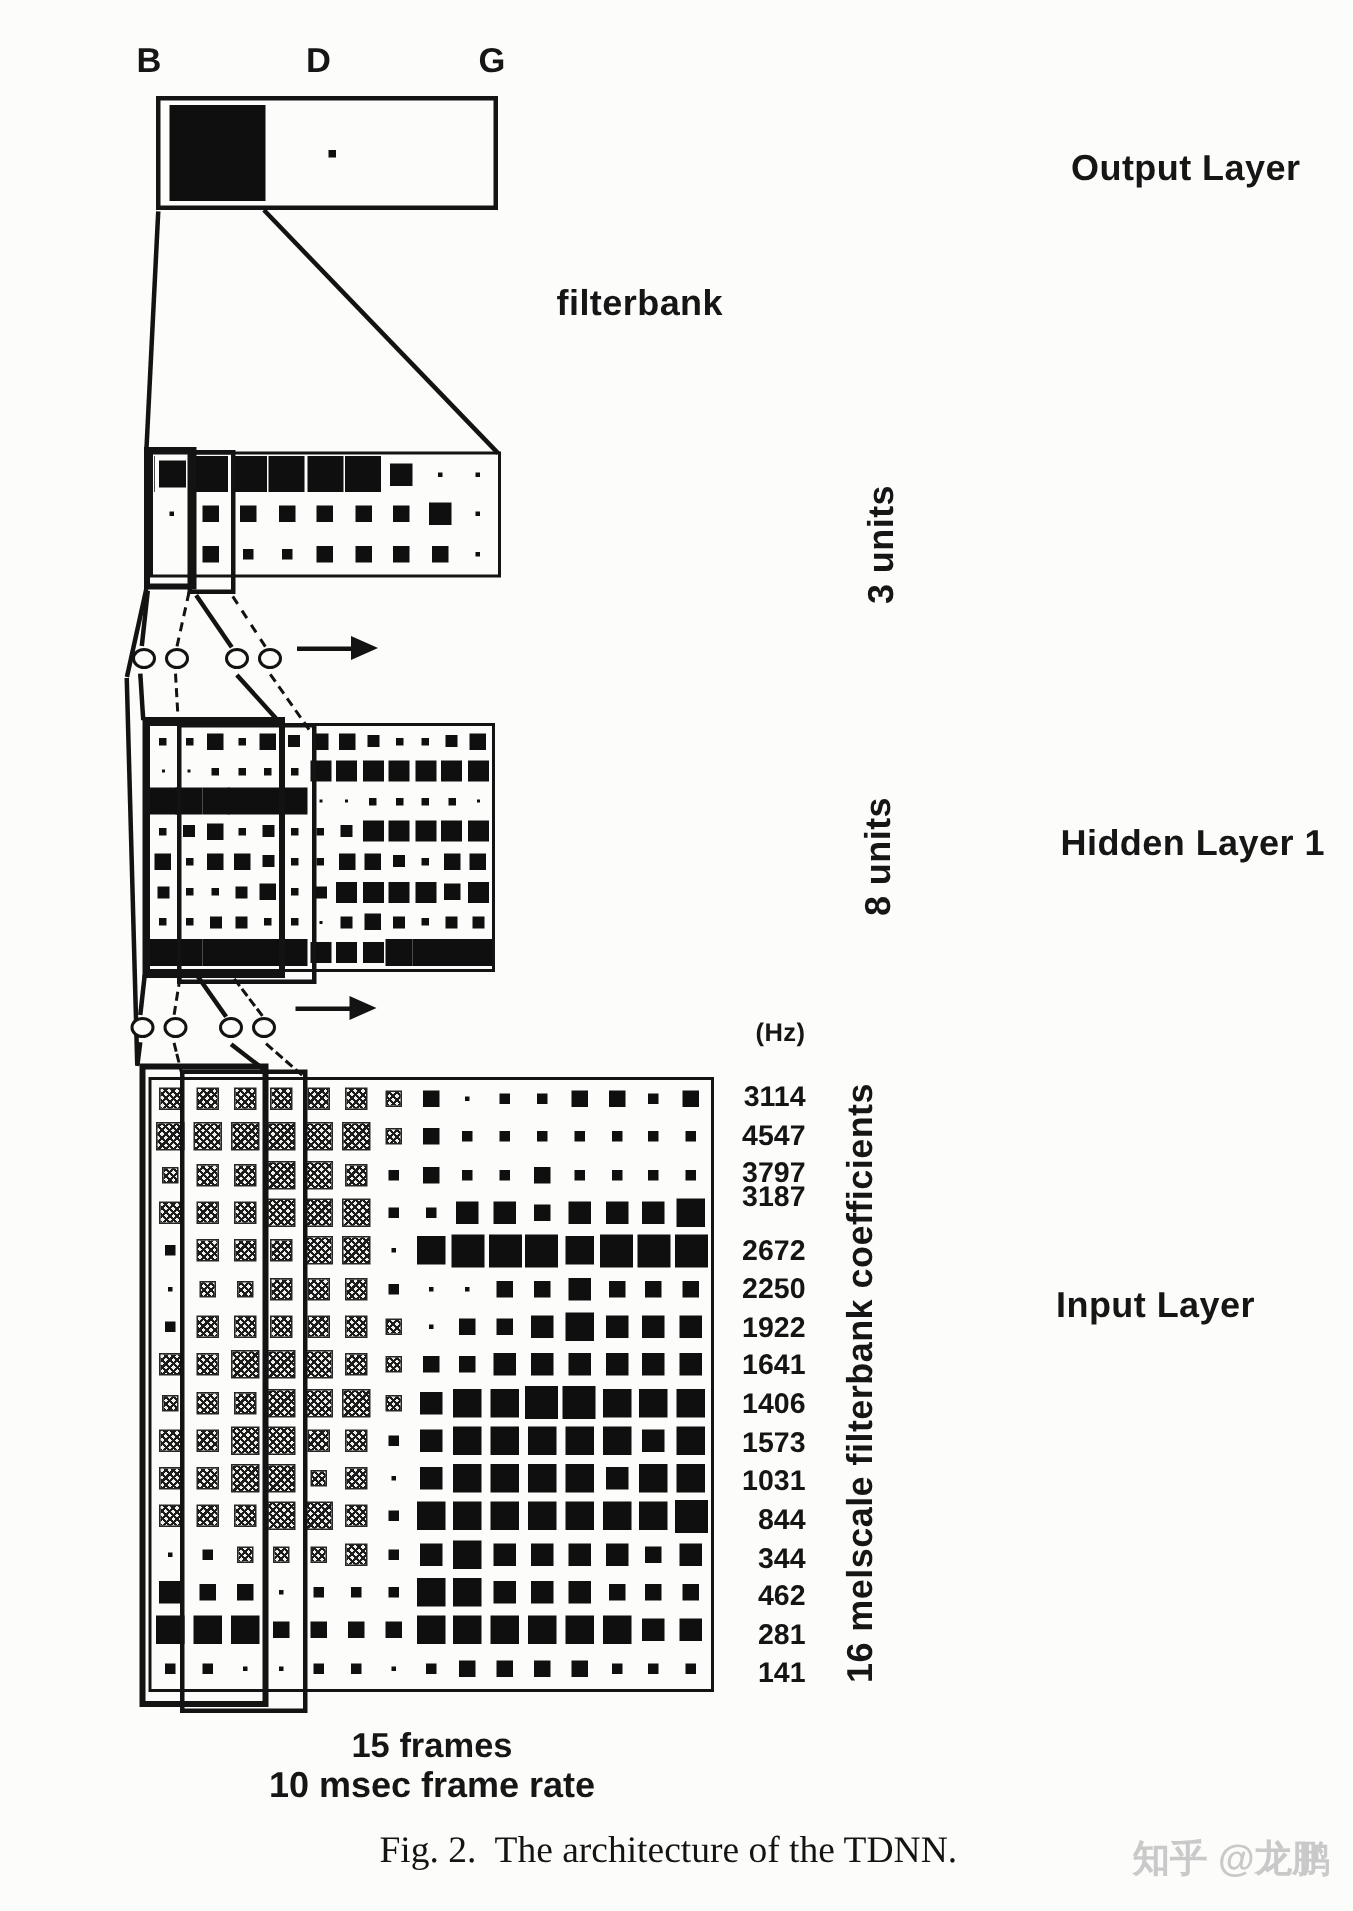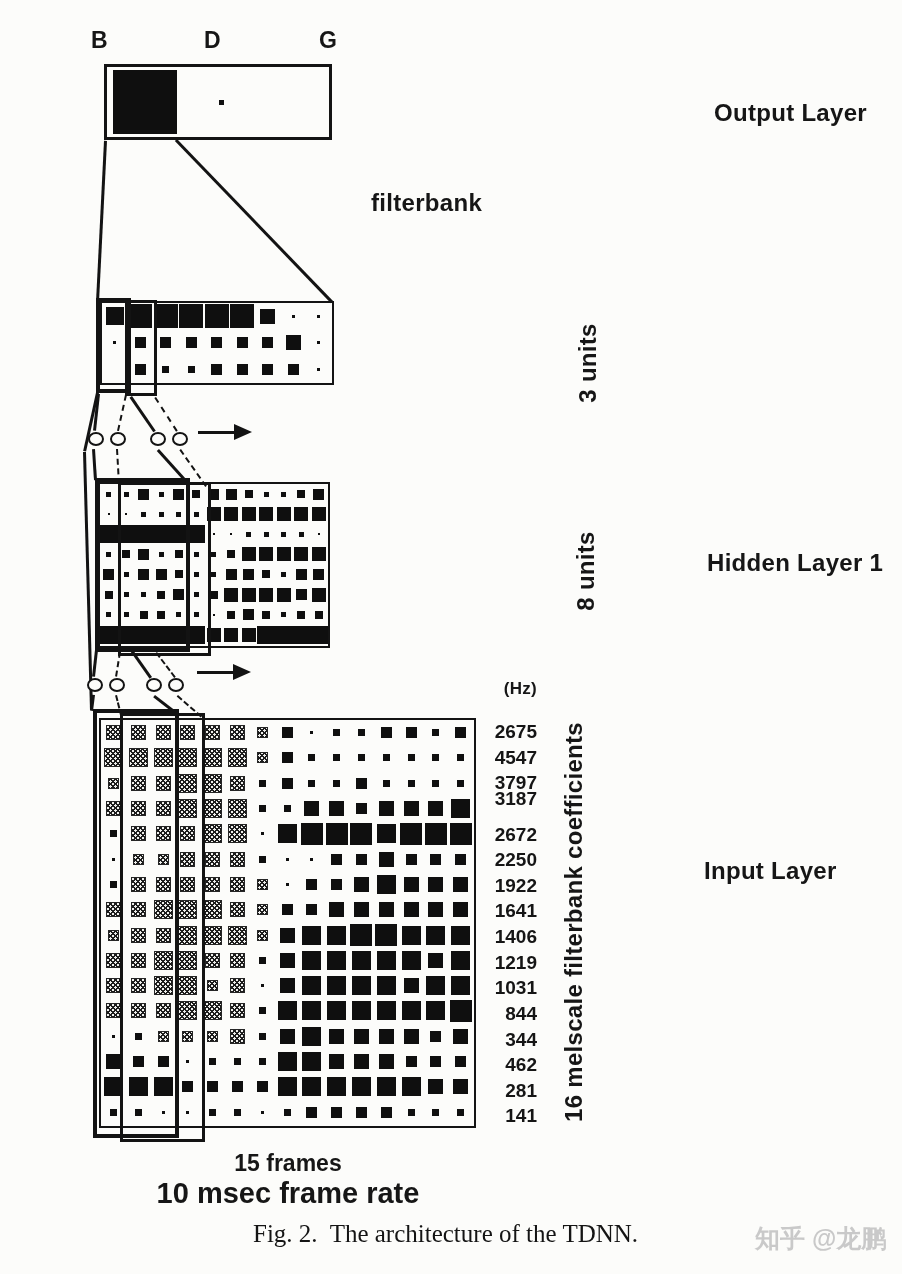--- a/index.html
+++ b/index.html
@@ -433,43 +433,43 @@
         <div class="sq" style="width: 11px; height: 11px; left: 230.1px; top: 386.65px;"></div>
         <div class="sq" style="width: 11px; height: 11px; left: 254.9px; top: 386.65px;"></div>
         <div class="sq" style="width: 11px; height: 11px; left: 279.7px; top: 386.65px;"></div>
         <div class="sq" style="width: 7px; height: 7px; left: 306.5px; top: 388.65px;"></div>
         <div class="sq" style="width: 7px; height: 7px; left: 331.3px; top: 388.65px;"></div>
         <div class="sq" style="width: 7px; height: 7px; left: 356.1px; top: 388.65px;"></div>
       </div>
     </div>
   <div class="lbl" style="left:437px;top:679px;width:100px;text-align:right;font-size:17px;">(Hz)</div>
   <div id="freq-labels">
-      <div class="freq" style="left: 437px; top: 721px;">2675</div>
+      <div class="freq" style="left: 437px; top: 721px;">3114</div>
       <div class="freq" style="left: 437px; top: 746.625px;">4547</div>
       <div class="freq" style="left: 437px; top: 772.25px;">3797</div>
       <div class="freq" style="left: 437px; top: 788px;">3187</div>
       <div class="freq" style="left: 437px; top: 823.5px;">2672</div>
       <div class="freq" style="left: 437px; top: 849.125px;">2250</div>
       <div class="freq" style="left: 437px; top: 874.75px;">1922</div>
       <div class="freq" style="left: 437px; top: 900.375px;">1641</div>
       <div class="freq" style="left: 437px; top: 926px;">1406</div>
-      <div class="freq" style="left: 437px; top: 951.625px;">1219</div>
+      <div class="freq" style="left: 437px; top: 951.625px;">1573</div>
       <div class="freq" style="left: 437px; top: 977.25px;">1031</div>
       <div class="freq" style="left: 437px; top: 1002.88px;">844</div>
       <div class="freq" style="left: 437px; top: 1028.5px;">344</div>
       <div class="freq" style="left: 437px; top: 1054.12px;">462</div>
       <div class="freq" style="left: 437px; top: 1079.75px;">281</div>
       <div class="freq" style="left: 437px; top: 1105.38px;">141</div>
     </div>
   <div class="lbl rot" style="left:340px;top:907px;width:470px;height:30px;font-size:24px;">16 melscale filterbank coefficients</div>
   <div class="lbl" style="left:704px;top:857px;font-size:24px;">Input Layer</div>
 
   <div class="footer" style="left:128px;top:1150px;width:320px;">
     <div style="font-size:23px;">15 frames</div>
-    <div style="font-size:29px;">10 msec frame rate</div>
+    <div style="font-size:24px;">10 msec frame rate</div>
   </div>
 
   <div class="caption" style="left:253px;top:1220px;">Fig. 2.  The architecture of the TDNN.</div>
   <div class="watermark" style="left:755px;top:1222px;">知乎 @龙鹏</div>
 
 <div class="line" style="left: 107px; top: 141px; width: 161.199px; height: 2.5px; background: rgb(19, 19, 19); transform: rotate(92.8447deg);"></div>
     <div class="line" style="left: 177px; top: 139px; width: 224.9px; height: 2.5px; background: rgb(19, 19, 19); transform: rotate(46.0809deg);"></div>
     <div class="line" style="left: 99px; top: 393px; width: 60.4152px; height: 2.5px; background: rgb(19, 19, 19); transform: rotate(102.426deg);"></div>
     <div class="line" style="left: 86px; top: 452px; width: 258.095px; height: 2.5px; background: rgb(19, 19, 19); transform: rotate(88.4458deg);"></div>
     <div class="window" style="left: 96px; top: 298px; width: 35px; height: 95px; border: 4px solid rgb(19, 19, 19);"></div>

